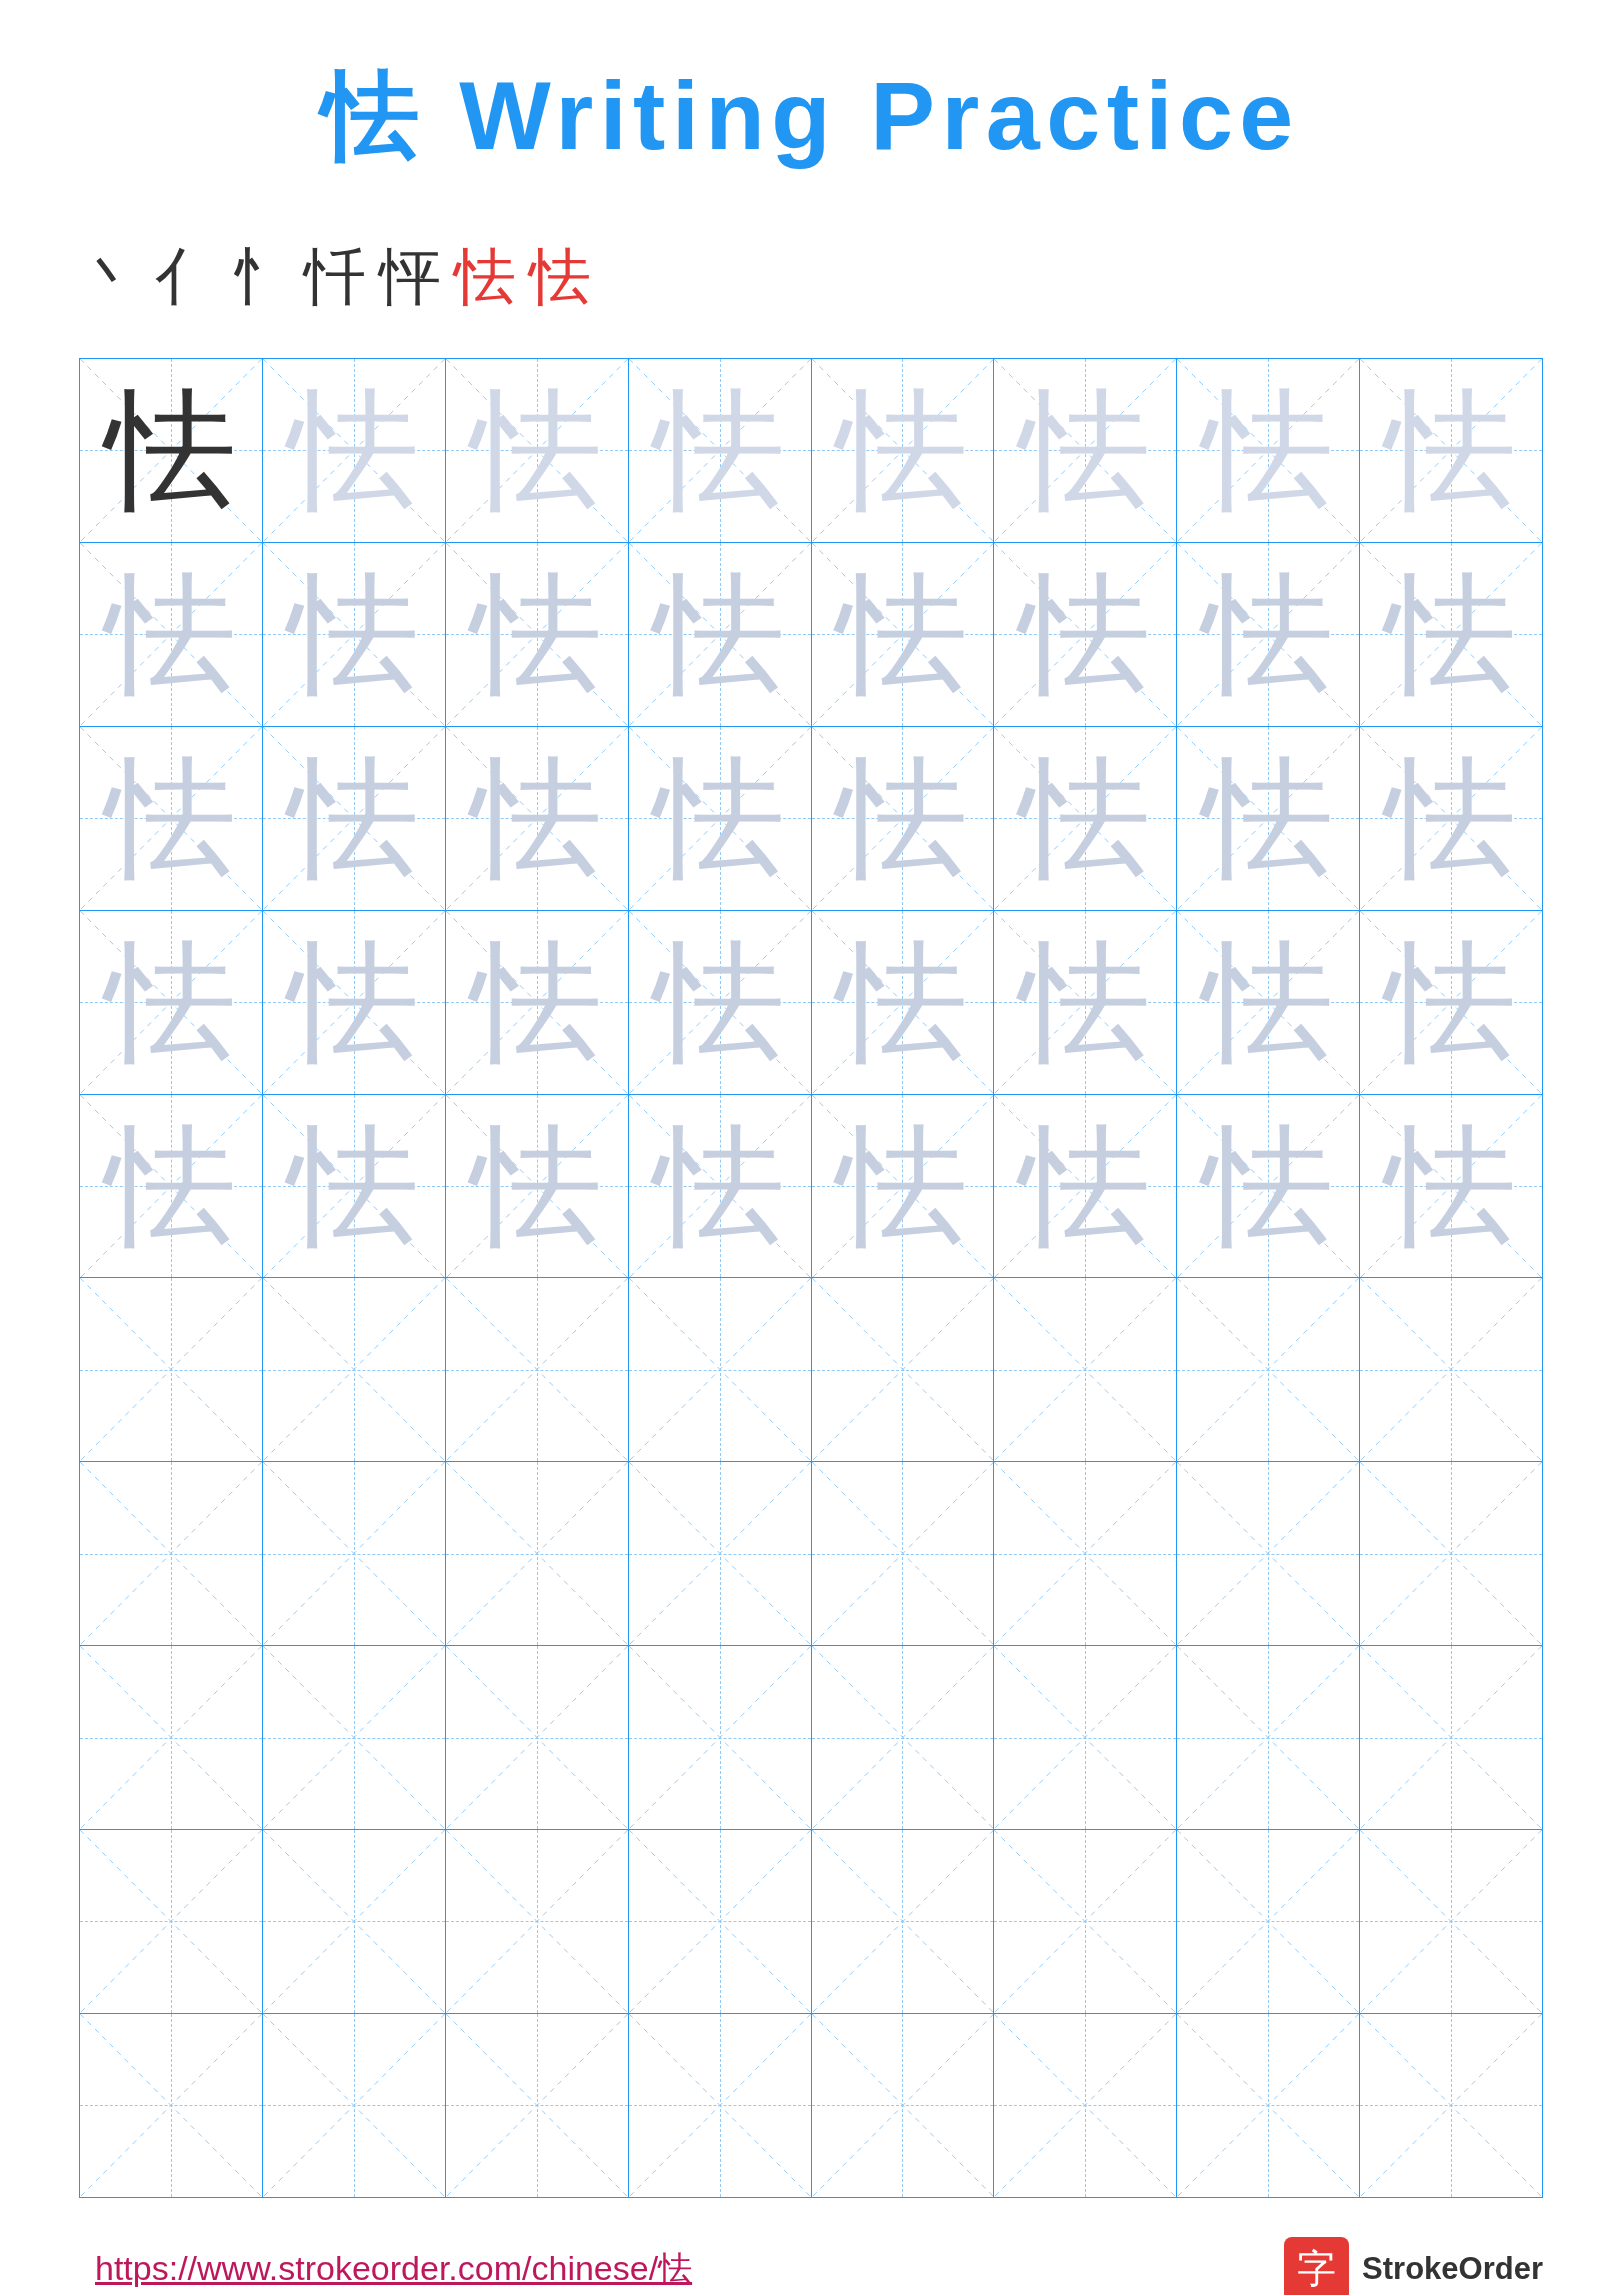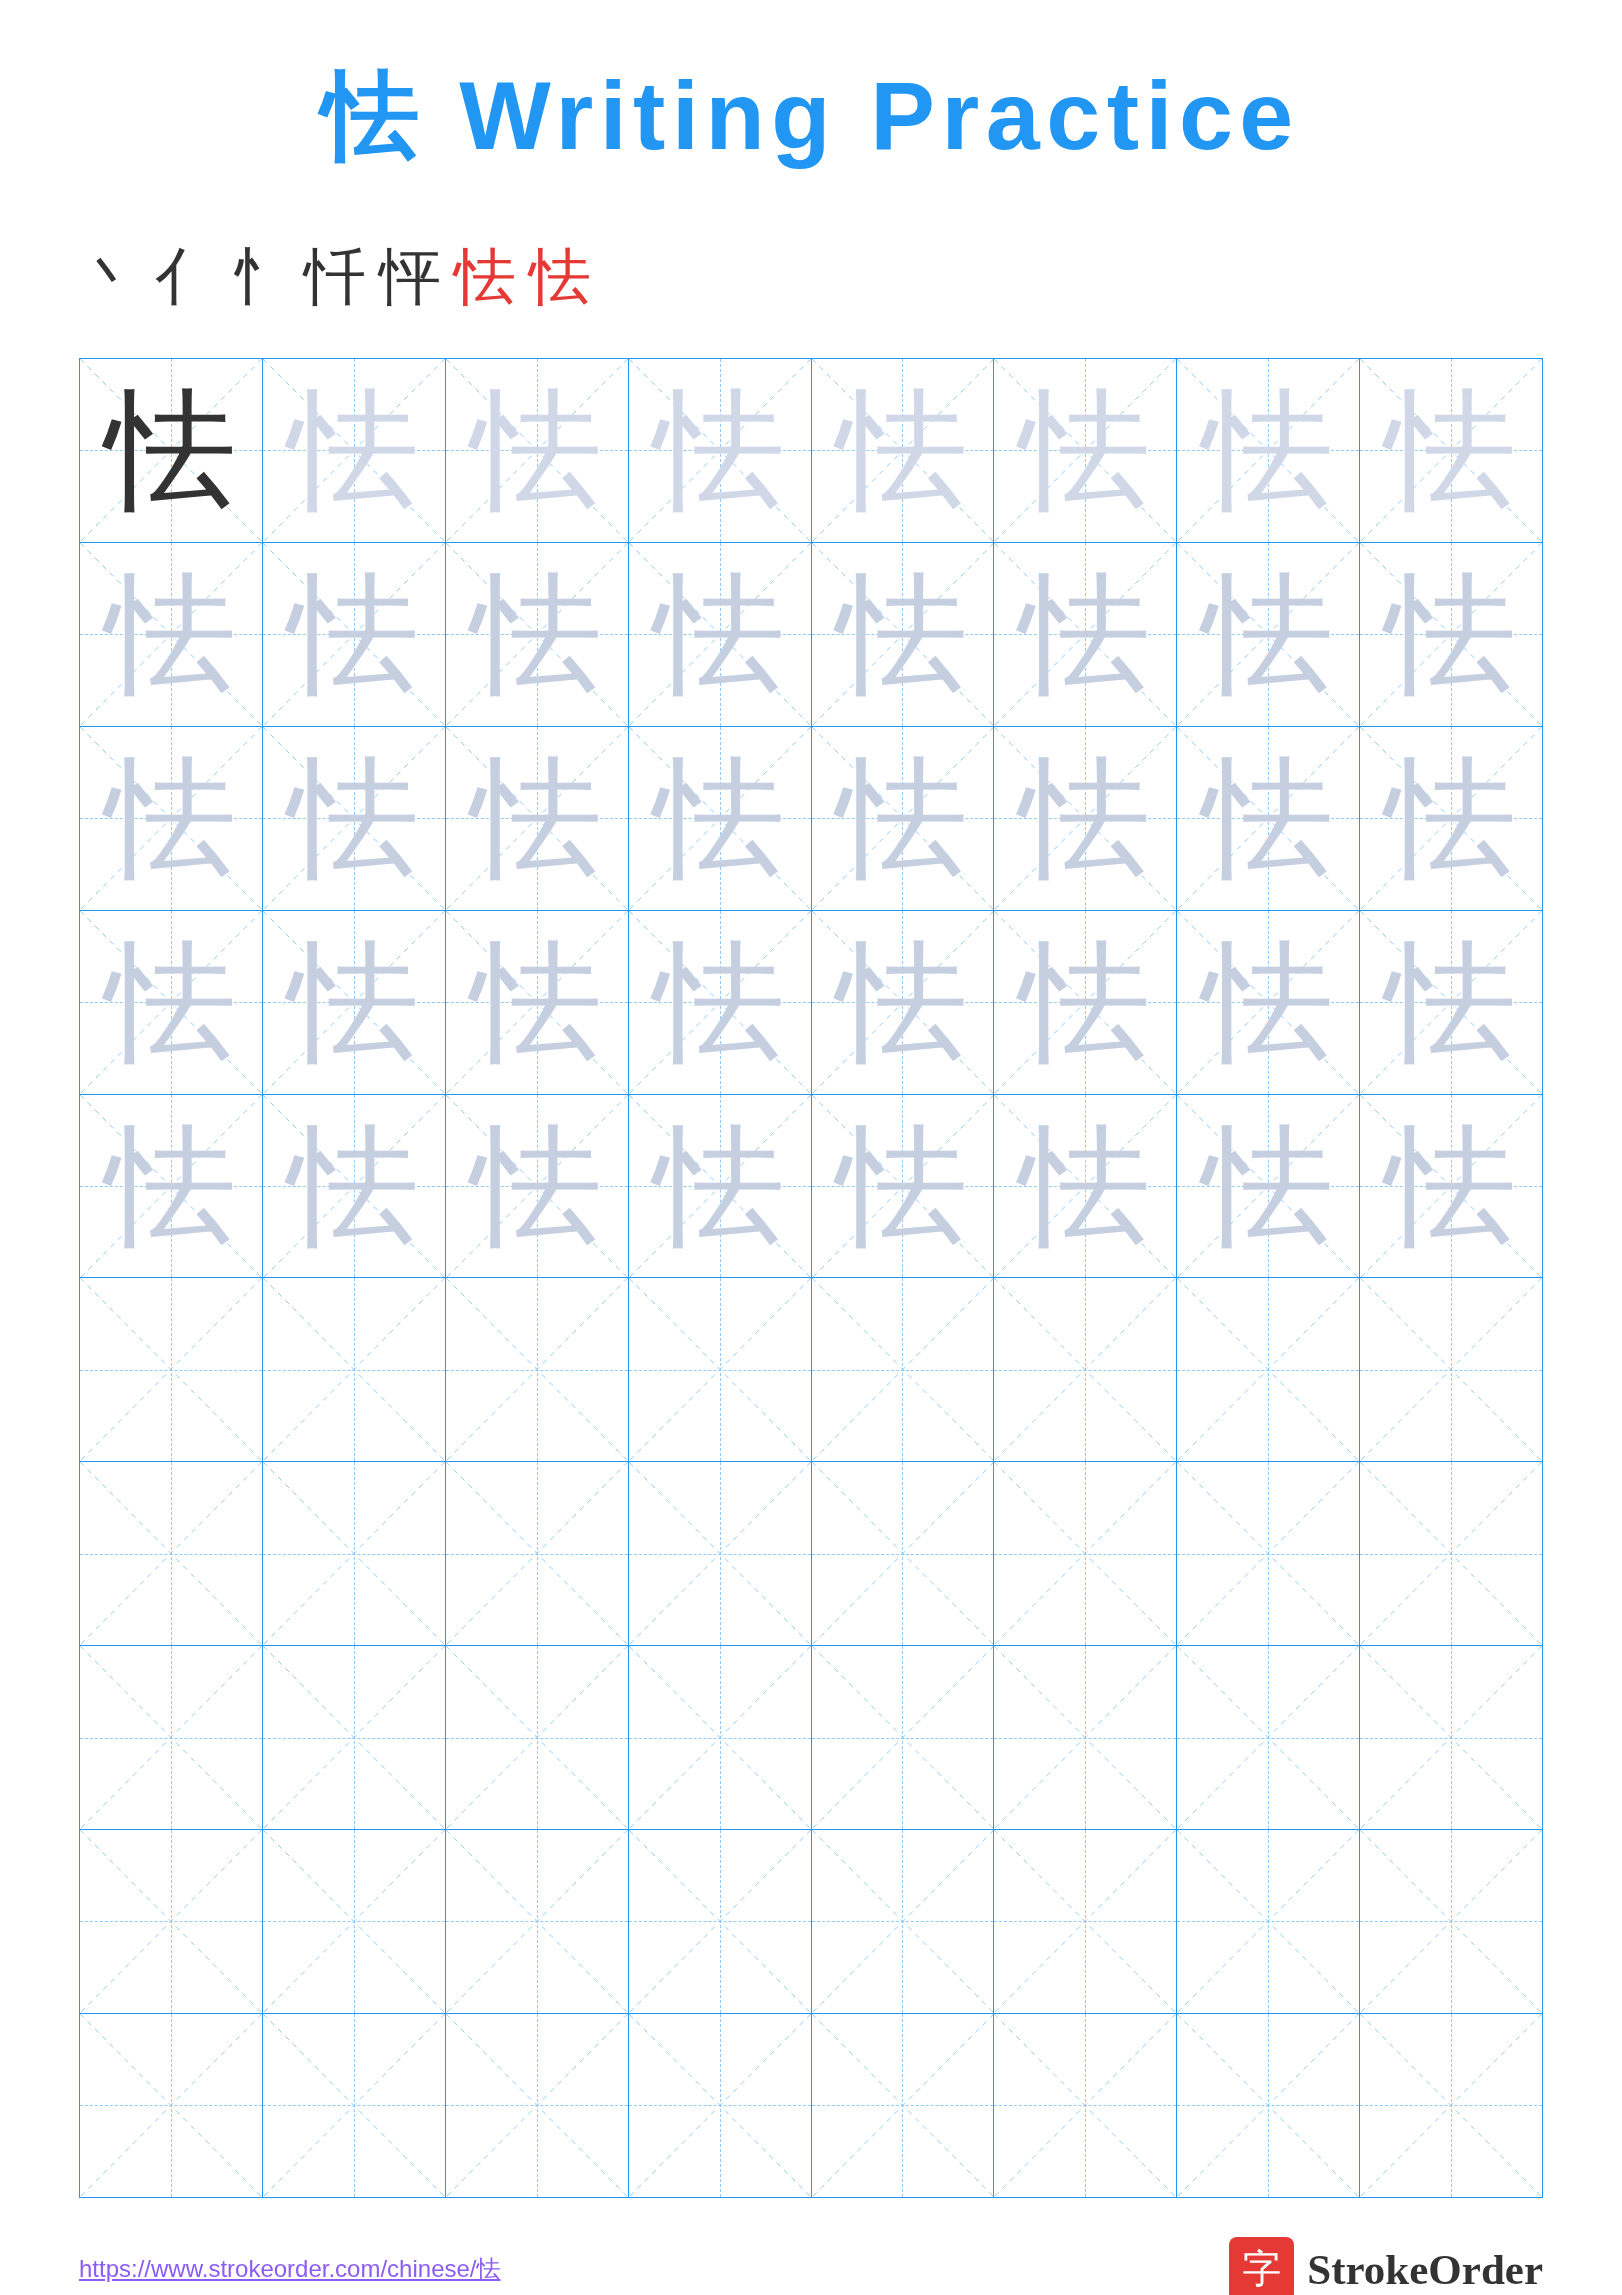--- a/index.html
+++ b/index.html
@@ -160,23 +160,24 @@
 
     .footer {
       width: 100%;
       display: flex;
       justify-content: space-between;
       align-items: center;
       margin-top: 39px;
     }
 
     .footer-url {
-      color: #8b5cf6;
-      font-size: 24px;
+      color: #be185d;
+      font-size: 34px;
       font-family: Arial, sans-serif;
+      margin-left: 16px;
     }
 
     .footer-brand {
       display: flex;
       align-items: center;
       gap: 13px;
     }
 
     .footer-brand-icon {
       width: 65px;
@@ -185,24 +186,24 @@
       color: white;
       font-size: 39px;
       display: flex;
       align-items: center;
       justify-content: center;
       border-radius: 7.9px;
       font-family: serif;
     }
 
     .footer-brand-text {
-      font-size: 43px;
+      font-size: 31px;
       font-weight: bold;
       color: #333;
-      font-family: Liberation Serif, serif;
+      font-family: Liberation Sans, sans-serif;
     }
   </style>
 </head>
 <body>
 
 <div class="page">
 
   <h1 class="title">
     <span class="chinese-char">怯</span>
     <span> Writing Practice</span>

